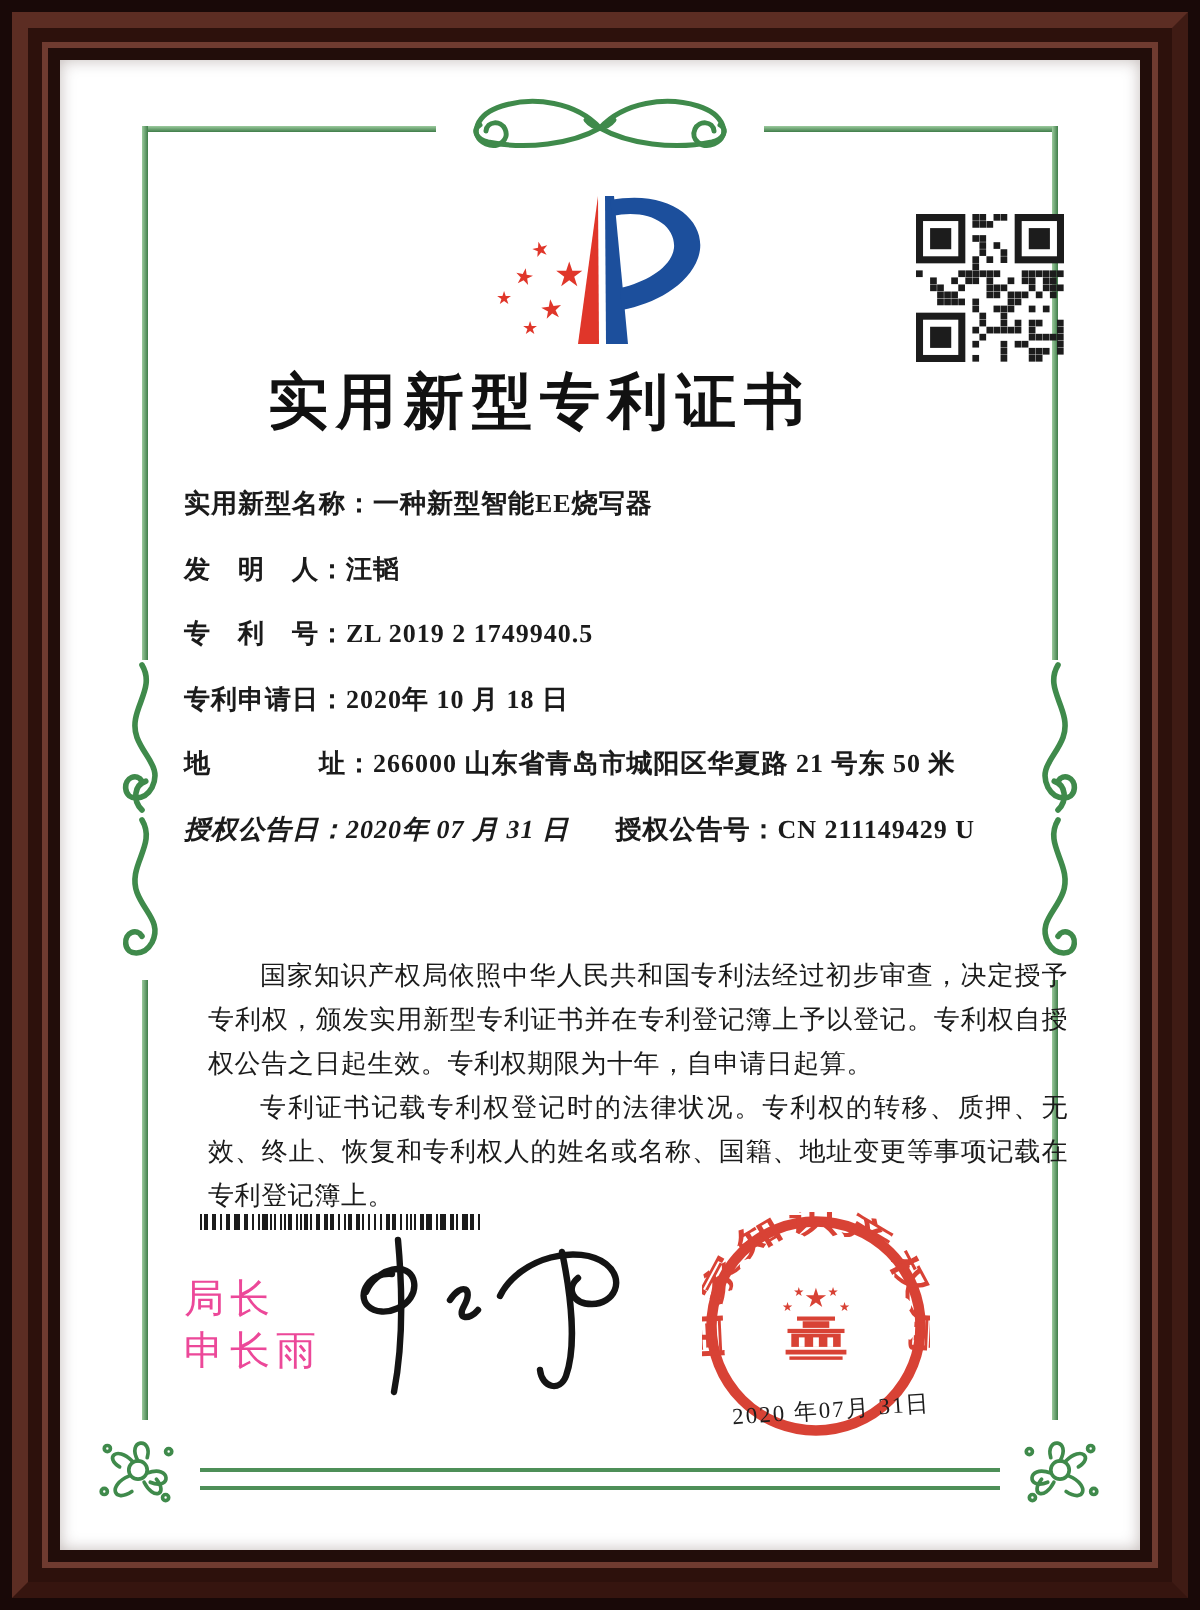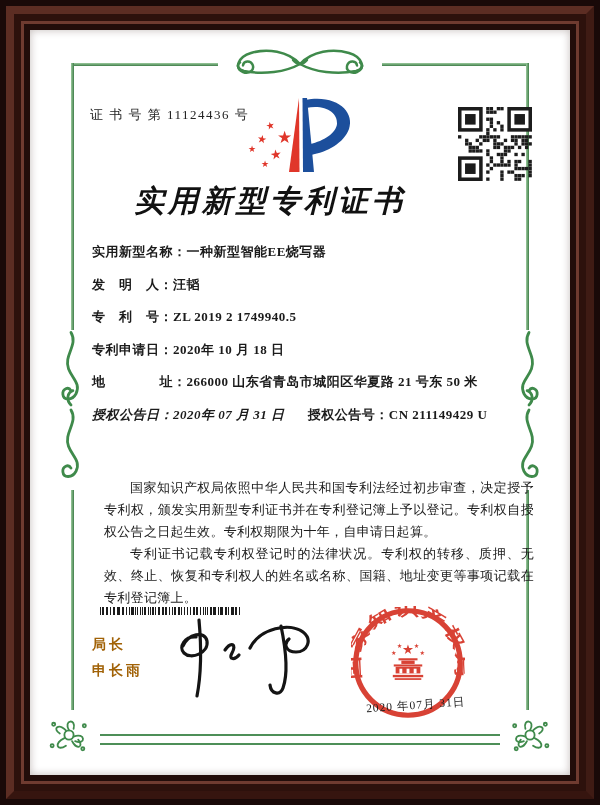--- a/index.html
+++ b/index.html
@@ -19,29 +19,29 @@
   
   .glineh{position:absolute;height:3px;background:linear-gradient(to bottom,#9ccb9e,#3f7d49);}
   .glinev{position:absolute;width:3px;background:linear-gradient(to right,#9ccb9e,#3f7d49);}
   .dline{position:absolute;left:70px;top:704px;width:400px;height:7px;
          border-top:2px solid #4e8f58;border-bottom:2px solid #4e8f58;}
   .orn{position:absolute;}
   .orn path,.orn circle{stroke:#3f8a4b;fill:none;stroke-linecap:round;}
   
   .certno{position:absolute;left:60px;top:76px;font-size:13px;color:#222;letter-spacing:1.5px;}
   .title{position:absolute;left:0;top:151px;width:480px;text-align:center;
-         font-size:30px;font-weight:bold;color:#111;letter-spacing:4px;font-style:italic;}
+         font-size:30px;font-weight:bold;color:#111;letter-spacing:4px;}
   .fields{position:absolute;left:62px;top:206px;width:440px;font-size:13px;
           font-weight:bold;color:#1b1b1b;}
   .frow{height:32.5px;line-height:32.5px;white-space:nowrap;letter-spacing:.5px;}
   .gpair1{display:inline-block;width:212px;font-style:italic;}
   .paras{position:absolute;left:74px;top:447px;width:430px;font-size:13px;color:#1b1b1b;
          line-height:22px;text-align:justify;letter-spacing:.3px;}
   .paras p{margin:0;text-indent:2em;}
-  .signer{position:absolute;left:62px;font-size:14px;font-weight:700;color:#a16207;letter-spacing:3px;}
+  .signer{position:absolute;left:62px;font-size:20px;font-weight:400;color:#ec4899;letter-spacing:3px;}
   .sealdate{position:absolute;left:336px;top:667px;width:120px;font-size:11.5px;color:#1d1d1d;
             letter-spacing:1px;transform:rotate(-4deg);z-index:6;white-space:nowrap;}
   
   .logo{position:absolute;left:195px;top:62px;width:150px;height:92px;}
   .lstar{position:absolute;color:#e0362a;line-height:1;z-index:2;}
   .qr{position:absolute;left:428px;top:77px;}
   .barcode{position:absolute;left:70px;top:577px;}
   .sig{position:absolute;left:125px;top:578px;z-index:3;}
   .sig path{fill:none;stroke:#141414;stroke-width:3.2;stroke-linecap:round;stroke-linejoin:round;}
   .seal{position:absolute;left:321px;top:576px;width:114px;height:114px;opacity:.93;z-index:5;}
@@ -110,21 +110,20 @@
           <path d="M24,32 C10,38 14,50 26,42"></path>
           <path d="M26,22 C16,12 8,20 18,26"></path>
           <path d="M34,36 C40,48 50,44 42,34"></path>
           <circle cx="10" cy="14" r="2"></circle>
                 <circle cx="50" cy="16" r="2"></circle>
           <circle cx="8" cy="42" r="2"></circle>
                 <circle cx="48" cy="46" r="2"></circle>
         </g>
       </svg>
 
-      <div class="certno">证 书 号 第 11124436 号</div>
 
       <svg class="logo" viewBox="0 0 150 92">
         <path d="M74,6 L64,80 L74.5,80 Z" fill="#e0362a"></path>
         <path d="M77.5,6 L78,80 L89,80 L82,6 Z" fill="#1c4f9c"></path>
         <path d="M80,8 C112,2 130,20 124,37 C119,51 102,60 86,63 L85,52 C99,49 111,41 112,32 C113,20 99,12 81,16 Z" fill="#1c4f9c"></path>
       </svg>
       <span class="lstar" style="left:247px;top:99px;font-size:17px;">★</span>
       <span class="lstar" style="left:236px;top:91px;font-size:10px;transform:rotate(-14deg);">★</span>
       <span class="lstar" style="left:227px;top:104px;font-size:11px;transform:rotate(10deg);">★</span>
       <span class="lstar" style="left:218px;top:115px;font-size:9px;">★</span>

